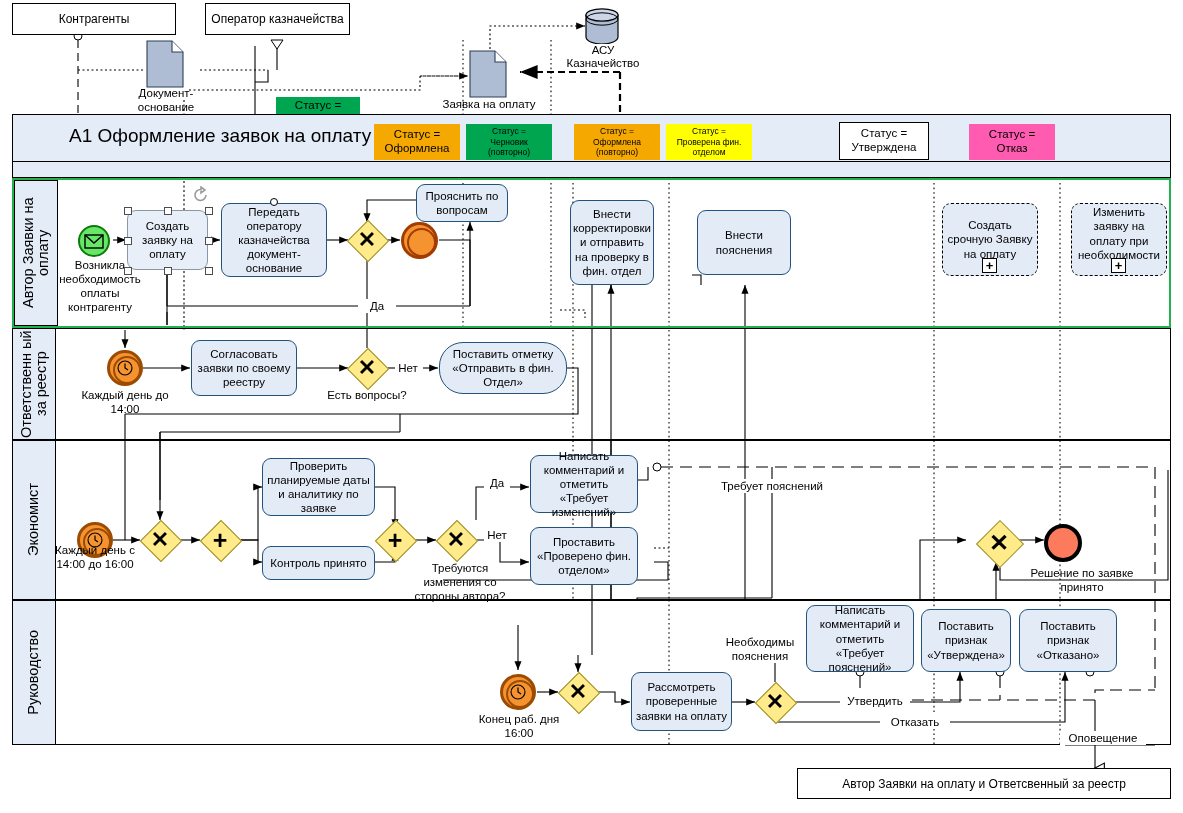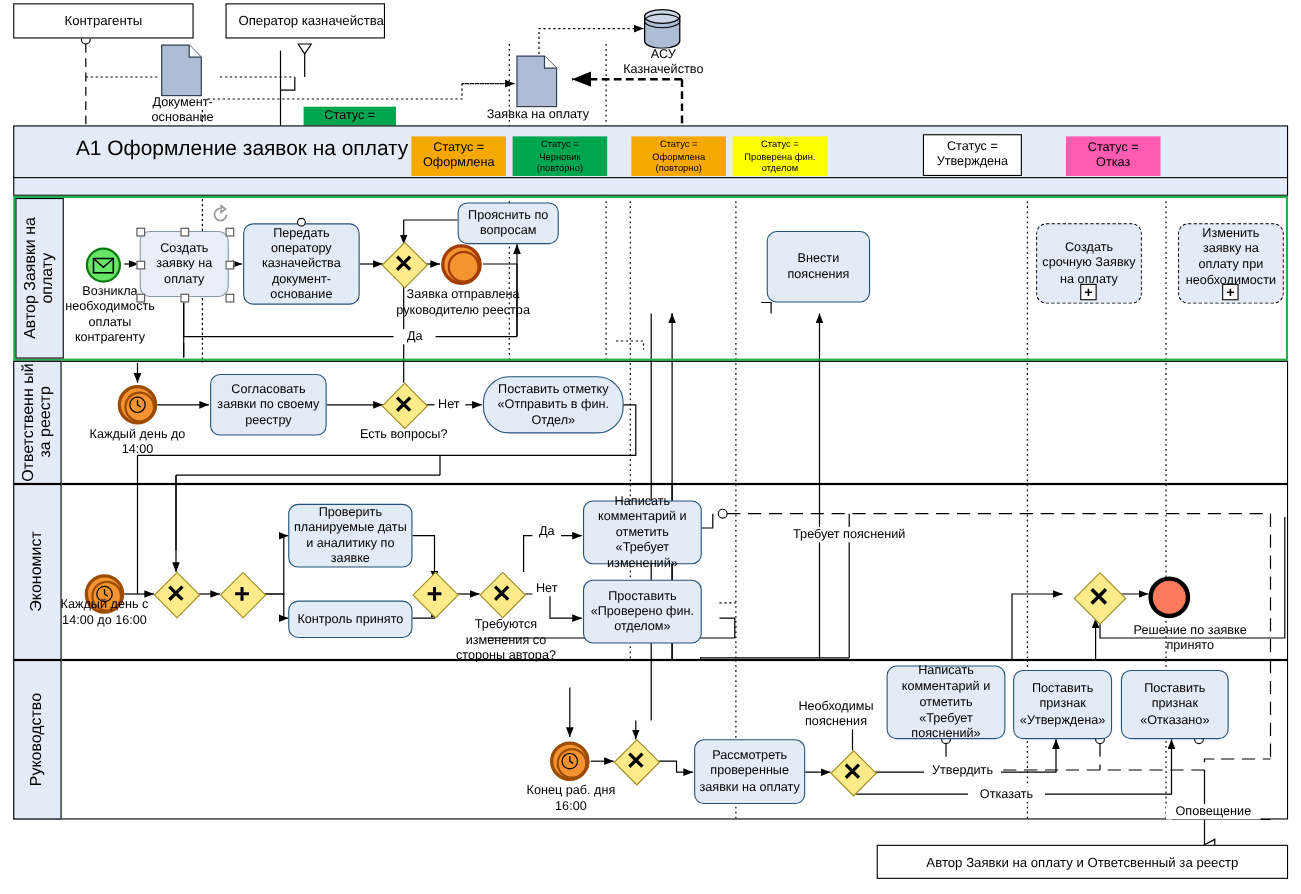--- a/index.html
+++ b/index.html
@@ -241,21 +241,21 @@
       <path d="M1155,467 L1155,690" stroke-dasharray="12,7"></path>
 
       <line x1="592" y1="655" x2="592" y2="440"></line>
       <line x1="611" y1="600" x2="611" y2="440"></line>
     </g>
   </svg>
 
   <div class="abs extpool" style="left:12px;top:3px;width:164px;height:32px;">
     <span>Контрагенты</span>
   </div>
-  <div class="abs extpool" style="left:205px;top:3px;width:145px;height:32px;justify-content:flex-end;">
+  <div class="abs extpool" style="left:205px;top:3px;width:145px;height:32px;">
     <span>Оператор казначейства</span>
   </div>
 
   <div class="abs" style="left:146px;top:40px;width:38px;height:48px;">
     <svg width="38" height="48" viewBox="0 0 38 48">
       <path d="M1,1 L26,1 L37,12 L37,47 L1,47 Z" fill="#aebdd4" stroke="#2f3f55" stroke-width="1.1"></path>
       <path d="M26,1 L26,12 L37,12" fill="#ffffff" stroke="#2f3f55" stroke-width="1.1"></path>
     </svg>
   </div>
   <div class="abs lbl" style="left:128px;top:86px;width:76px;">Документ-основание</div>
@@ -333,26 +333,26 @@
   <div class="abs" style="left:270px;top:198px;width:8px;height:8px;border:1px solid #000;border-radius:50%;background:#fff;"></div>
 
   <div class="gwwrap" style="left:348px;top:221px;width:38px;height:38px;">
     <div class="gw" style="position:absolute;left:5px;top:5px;width:28px;height:28px;"></div>
     <div class="gwglyph">✕</div>
   </div>
 
   <div class="abs ev ev-inter" style="left:401px;top:222px;width:37px;height:37px;">
     <div style="position:absolute;left:3px;top:3px;width:25px;height:25px;border:2px solid #a33c00;border-radius:50%;"></div>
   </div>
-  <div class="abs lbl" style="left:348px;top:261px;width:146px;">Заявка отправлена руководителю реестра</div>
 
   <div class="abs task" style="left:416px;top:184px;width:92px;height:38px;">Прояснить по вопросам</div>
 
   <div class="abs lbl" style="left:358px;top:299px;width:38px;background:#fff;">Да</div>
 
+  <div class="abs task" style="left:570px;top:200px;width:84px;height:85px;">Внести корректировки и отправить на проверку в фин. отдел</div>
 
   <div class="abs task" style="left:697px;top:210px;width:94px;height:65px;">Внести пояснения</div>
 
   <div class="abs task dashed" style="left:942px;top:203px;width:96px;height:73px;">Создать срочную Заявку на оплату</div>
   <div class="abs" style="left:982px;top:258px;width:15px;height:15px;border:1.4px solid #000;background:#fff;
               display:flex;align-items:center;justify-content:center;font-size:13px;font-weight:bold;line-height:1;">+</div>
 
   <div class="abs task dashed" style="left:1071px;top:203px;width:96px;height:73px;padding-bottom:14px;">Изменить заявку на оплату при необходимости</div>
   <div class="abs" style="left:1111px;top:258px;width:15px;height:15px;border:1.4px solid #000;background:#fff;
               display:flex;align-items:center;justify-content:center;font-size:13px;font-weight:bold;line-height:1;">+</div>

